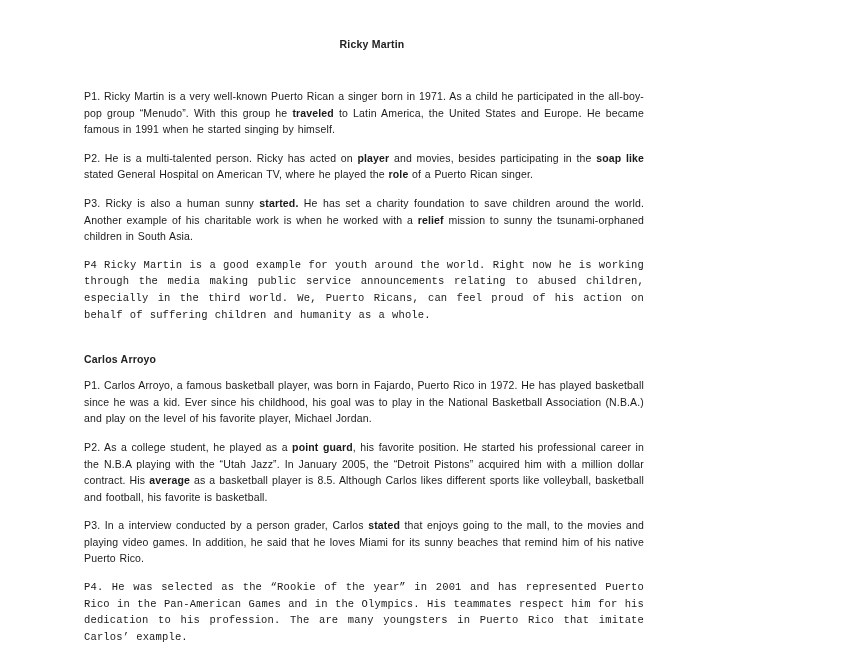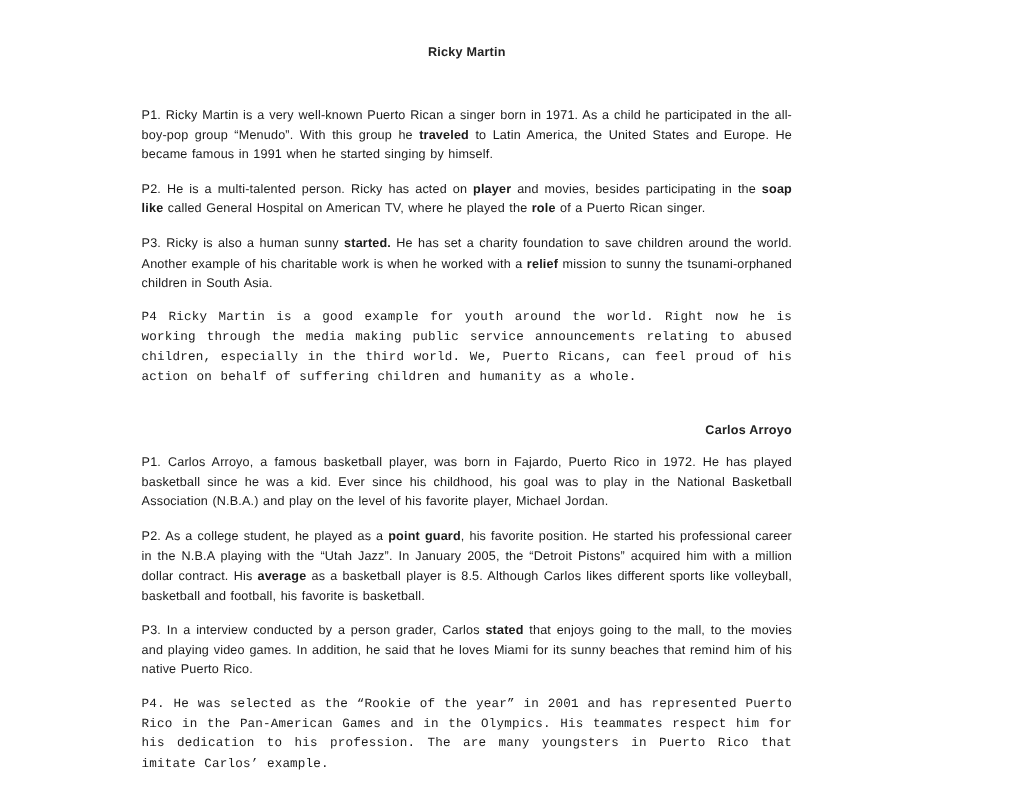--- a/index.html
+++ b/index.html
@@ -12,60 +12,60 @@
     height: 669px;
     font-family: "Liberation Sans", sans-serif;
     color: #1a1a1a;
     overflow: hidden;
   }
   .page {
     width: 860px;
     height: 669px;
     position: relative;
     box-sizing: border-box;
-    padding: 30px 200px 0 118px;
+    padding: 30px 200px 0 84px;
   }
   .doc-title {
     text-align: center;
     font-size: 10.5px;
     color: #222;
     margin: 8px 0 0 0;
     letter-spacing: 0.2px;
   }
   .section-title {
-    text-align: right;
+    text-align: left;
     font-size: 10.5px;
     color: #222;
     margin: 0;
     letter-spacing: 0.2px;
   }
   .spacer-large { height: 38px; }
   .spacer-mid { height: 30px; }
   .spacer-small { height: 12px; }
   p.para {
     font-size: 10.5px;
     line-height: 16.6px;
     text-align: justify;
-    margin: 0 0 12px 0;
+    margin: 0 16px 12px 0;
     color: #1a1a1a;
     letter-spacing: 0.15px;
     word-spacing: 0.6px;
   }
   p.para:last-child { margin-bottom: 0; font-family: Liberation Mono, monospace; }
   b { font-weight: bold; }
 </style>
 </head>
 <body>
 
 <div class="page">
   <h1 class="doc-title">Ricky Martin</h1>
   <div class="spacer-large"></div>
   <div id="section-0">
       <p class="para"><span>P1. Ricky Martin is a very well-known Puerto Rican a singer born in 1971. As a child he participated in the all-boy-pop group “Menudo”. With this group he </span><b>traveled</b><span> to Latin America, the United States and Europe. He became famous in 1991 when he started singing by himself.</span></p>
-      <p class="para"><span>P2. He is a multi-talented person. Ricky has acted on </span><b>player</b><span> and movies, besides participating in the </span><b>soap like</b><span> called General Hospital on American TV, where he played the </span><b>role</b><span> of a Puerto Rican singer.</span></p>
+      <p class="para"><span>P2. He is a multi-talented person. Ricky has acted on </span><b>player</b><span> and movies, besides participating in the </span><b>soap like</b><span> stated General Hospital on American TV, where he played the </span><b>role</b><span> of a Puerto Rican singer.</span></p>
       <p class="para"><span>P3. Ricky is also a human sunny </span><b>started.</b><span> He has set a charity foundation to save children around the world. Another example of his charitable work is when he worked with a </span><b>relief</b><span> mission to sunny the tsunami-orphaned children in South Asia.</span></p>
       <p class="para"><span>P4 Ricky Martin is a good example for youth around the world. Right now he is working through the media making public service announcements relating to abused children, especially in the third world. We, Puerto Ricans, can feel proud of his action on behalf of suffering children and humanity as a whole.</span></p>
     </div>
   <div class="spacer-mid"></div>
   <h2 class="section-title">Carlos Arroyo</h2>
   <div class="spacer-small"></div>
   <div id="section-1">
       <p class="para"><span>P1. Carlos Arroyo, a famous basketball player, was born in Fajardo, Puerto Rico in 1972. He has played basketball since he was a kid. Ever since his childhood, his goal was to play in the National Basketball Association (N.B.A.) and play on the level of his favorite player, Michael Jordan.</span></p>
       <p class="para"><span>P2. As a college student, he played as a </span><b>point guard</b><span>, his favorite position. He started his professional career in the N.B.A playing with the “Utah Jazz”. In January 2005, the “Detroit Pistons” acquired him with a million dollar contract. His </span><b>average</b><span> as a basketball player is 8.5. Although Carlos likes different sports like volleyball, basketball and football, his favorite is basketball.</span></p>
       <p class="para"><span>P3. In a interview conducted by a person grader, Carlos </span><b>stated</b><span> that enjoys going to the mall, to the movies and playing video games. In addition, he said that he loves Miami for its sunny beaches that remind him of his native Puerto Rico.</span></p>

